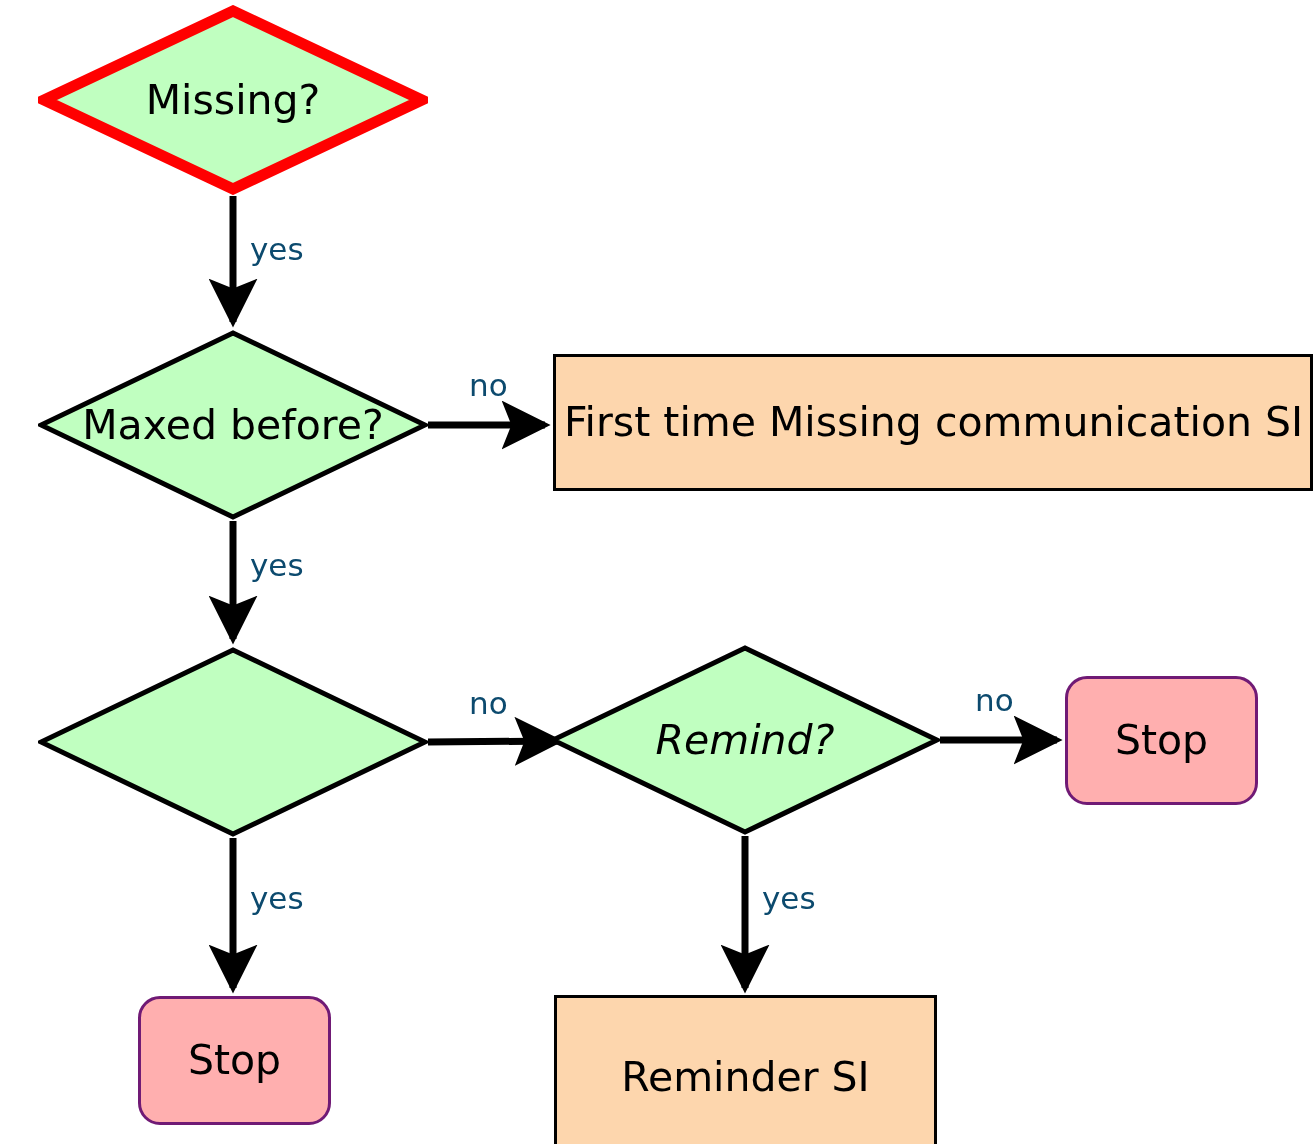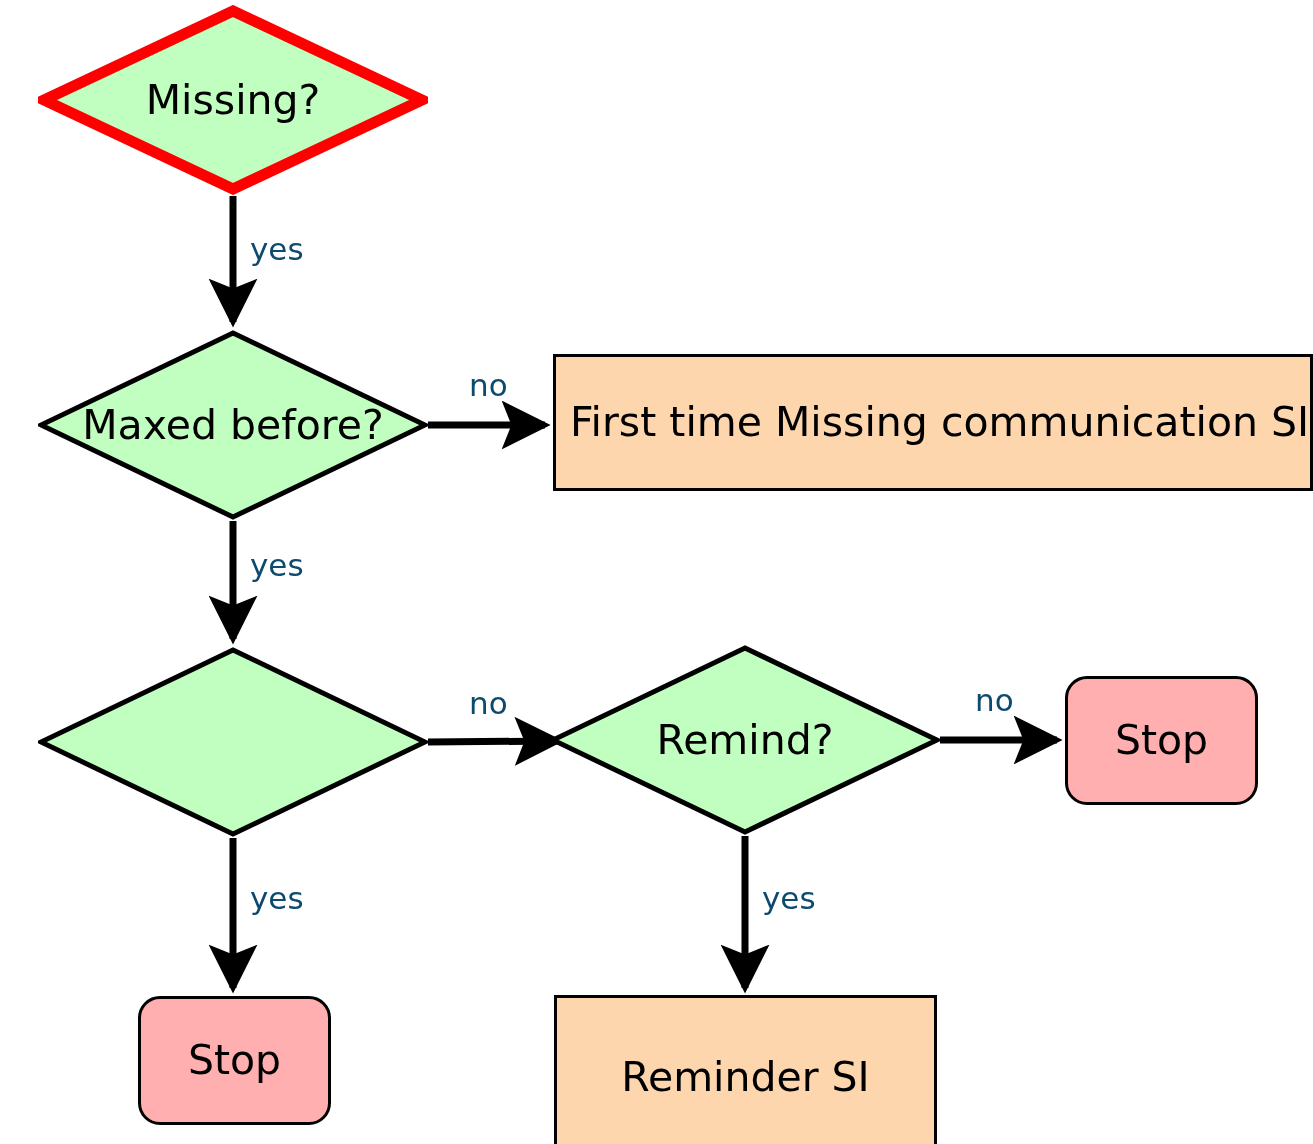--- a/index.html
+++ b/index.html
@@ -51,25 +51,25 @@
   .rect {
     border: 3px solid #000000;
     background: #fdd6ad;
     display: flex;
     align-items: center;
     color: #000;
     font-size: 41px;
     line-height: 1;
   }
   .rect.center { justify-content: center; }
-  .rect.leftpad { justify-content: flex-start; padding-left: 14px; }
+  .rect.leftpad { justify-content: flex-start; padding-left: 8px; }
 
   
   .terminator {
-    border: 3px solid #000000;
+    border: 3px solid #701a75;
     background: #ffafaf;
     border-radius: 22px;
     display: flex;
     align-items: center;
     justify-content: center;
     color: #000;
     font-size: 41px;
     line-height: 1;
   }
   
@@ -139,21 +139,21 @@
   <div class="node rect leftpad" style="left:553px; top:354px; width:760px; height:137px;">
     <span>First time Missing communication SI</span>
   </div>
 
   <div class="node diamond" style="left:38px; top:647px; width:390px; height:190px;">
     <svg class="shape" viewBox="0 0 390 190" preserveAspectRatio="none">
       <polygon points="195,3 387,95 195,187 3,95" fill="#c0ffc0" stroke="#000000" stroke-width="5" stroke-linejoin="miter"></polygon>
     </svg>
   </div>
 
-  <div class="node diamond" style="left:550px; top:645px; width:390px; height:190px;">
+  <div class="node diamond" style="left:550px; top:645px; width:390px; height:190px;font-style:italic;">
     <svg class="shape" viewBox="0 0 390 190" preserveAspectRatio="none">
       <polygon points="195,3 387,95 195,187 3,95" fill="#c0ffc0" stroke="#000000" stroke-width="5" stroke-linejoin="miter"></polygon>
     </svg>
     <span class="label">Remind?</span>
   </div>
 
   <div class="node terminator" style="left:1065px; top:676px; width:193px; height:129px;">
     <span>Stop</span>
   </div>
 

